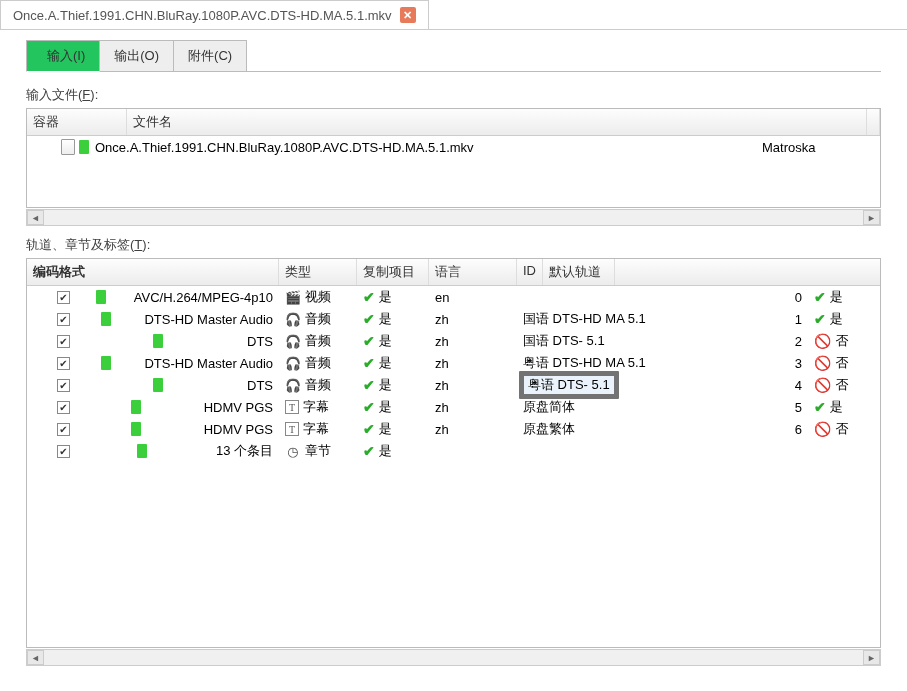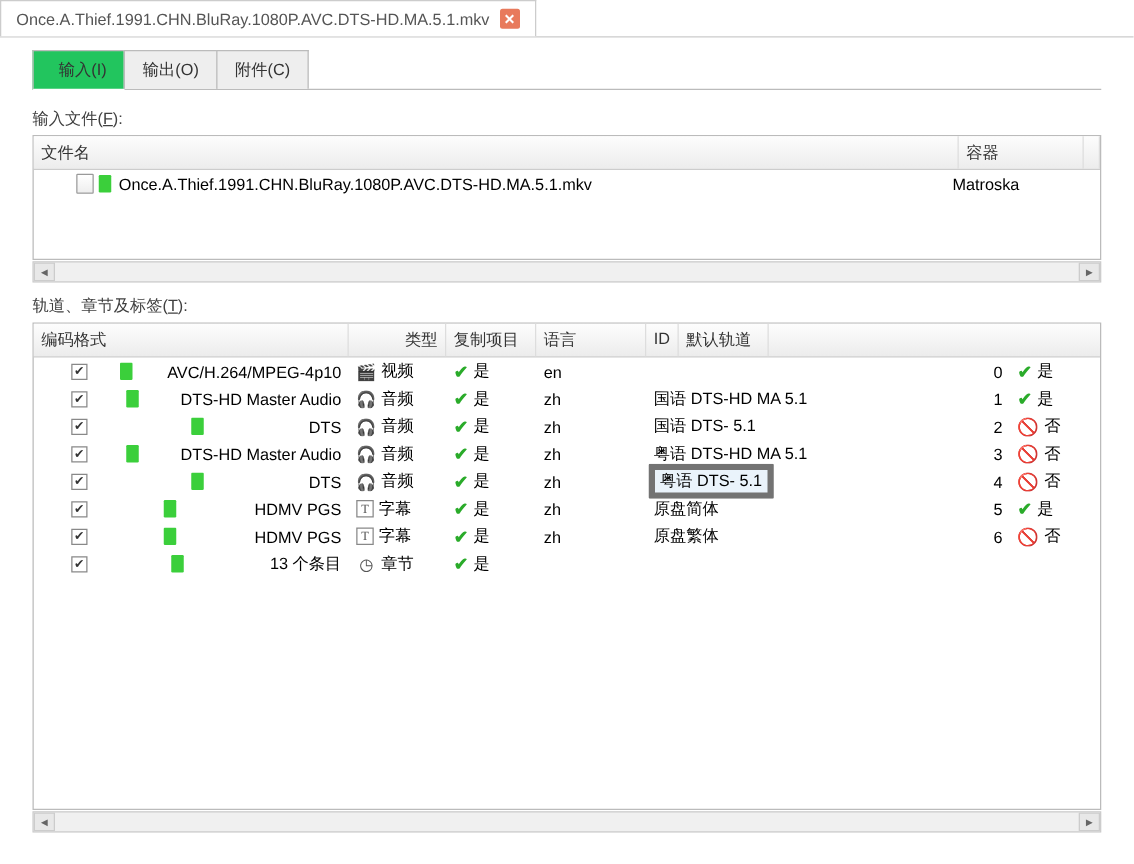--- a/index.html
+++ b/index.html
@@ -149,22 +149,22 @@
     background: linear-gradient(#fdfdfd, #ececec);
     border-bottom: 1px solid #ccc;
   }
   .tracks-header .hc {
     padding: 4px 6px;
     border-right: 1px solid #ddd;
     color: #333;
     overflow: hidden;
     white-space: nowrap;
   }
-  .hc-codec { width: 252px; }
-  .hc-type  { width: 78px; text-align: right; }
+  .hc-codec { width: 252px; font-weight: bold; }
+  .hc-type  { width: 78px; }
   .hc-copy  { width: 72px; }
   .hc-lang  { width: 88px; }
   .hc-name  { flex: 1 1 auto; }
   .hc-id    { width: 26px; text-align: right;}
   .hc-def   { width: 72px; border-right: none;}
   .tracks-body {
     flex: 1;
     overflow: hidden;
   }
   .trow {
@@ -230,22 +230,22 @@
     <div class="inner-tab">输出(O)</div>
     <div class="inner-tab">附件(C)</div>
   </div>
 
   <div class="section-label">
     <span>输入文件(</span><span class="ul">F</span><span>):</span>
   </div>
 
   <div class="files-panel">
     <div class="files-header">
+      <div class="col col-container">容器</div>
       <div class="col col-fname">文件名</div>
-      <div class="col col-container">容器</div>
       <div class="col col-spare"></div>
     </div>
     <div class="files-body">
       <div class="file-row">
         <span class="icon-doc"></span>
         <span class="sqmark sq-green"></span>
         <span class="fname">Once.A.Thief.1991.CHN.BluRay.1080P.AVC.DTS-HD.MA.5.1.mkv</span>
         <span class="container">Matroska</span>
       </div>
     </div>

